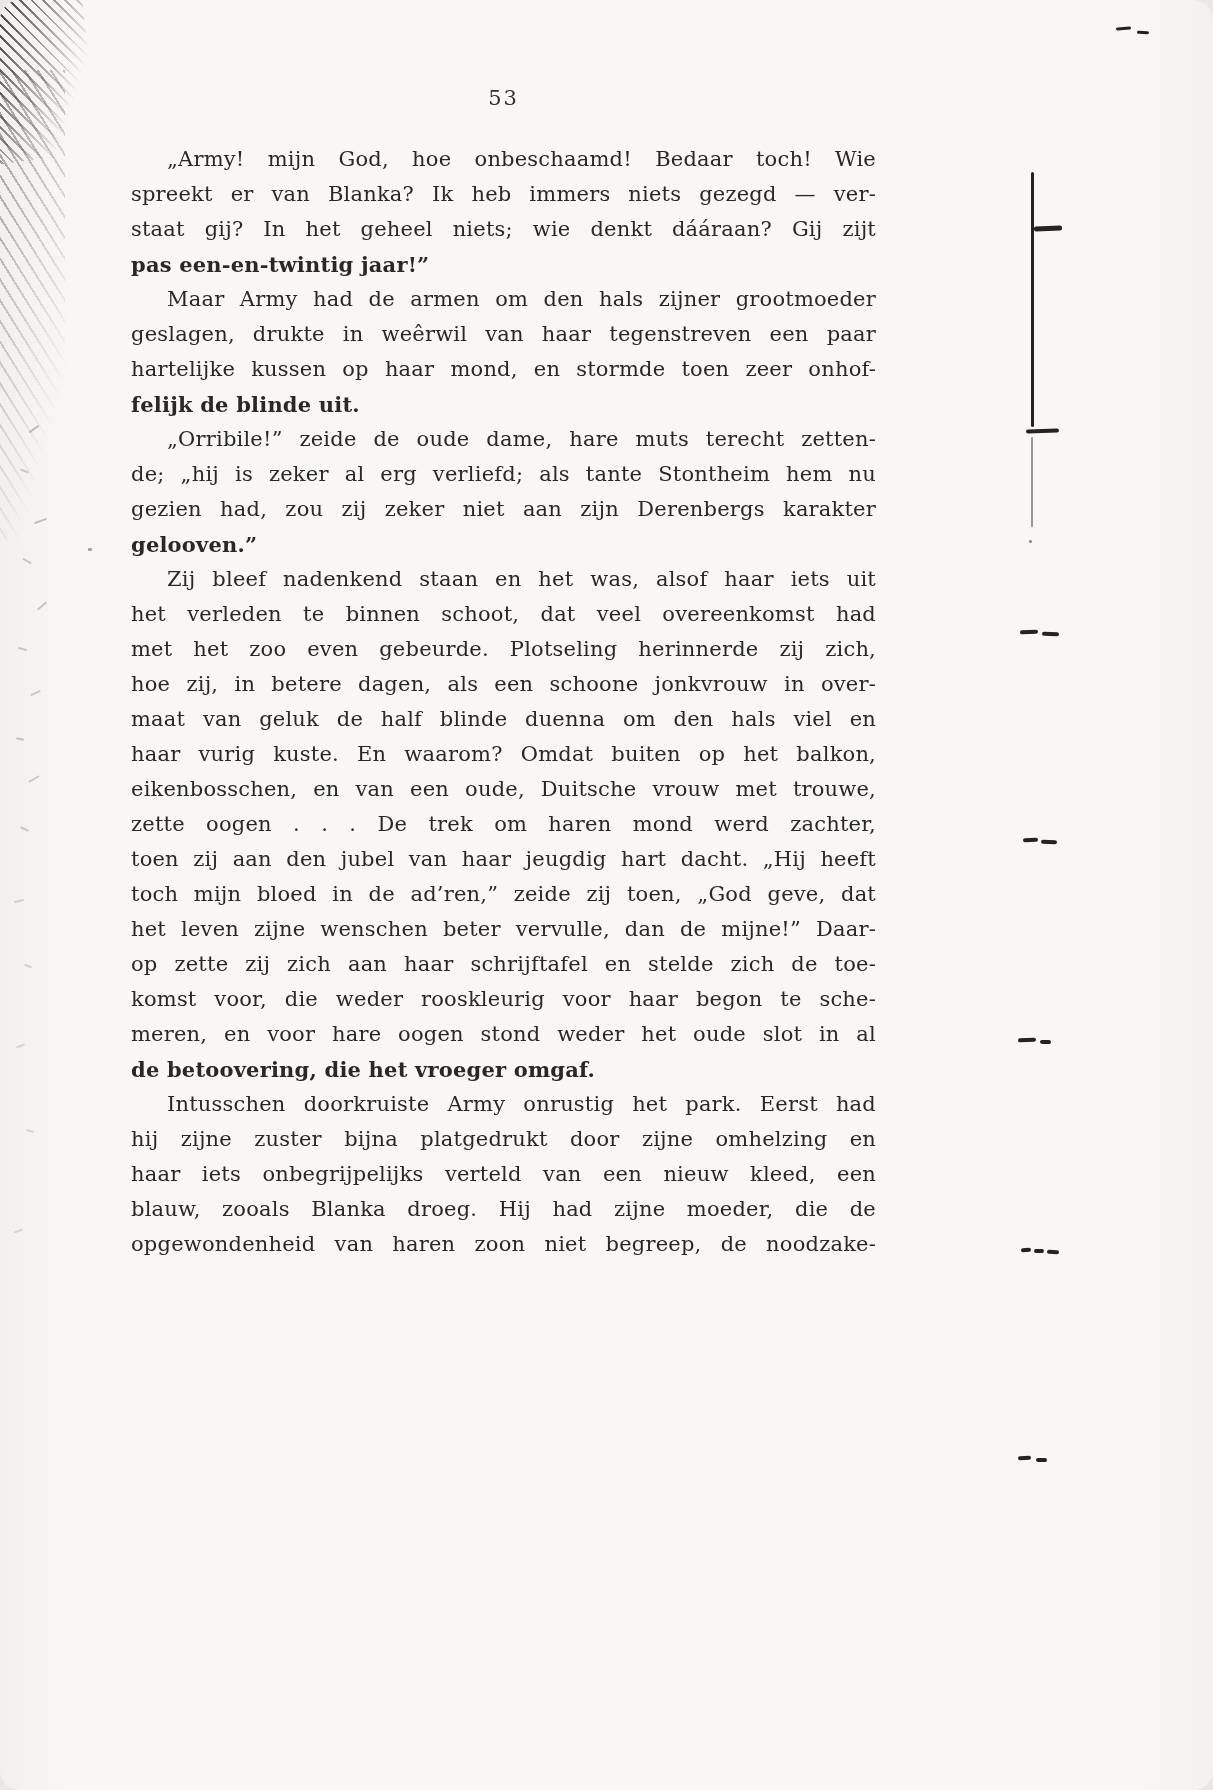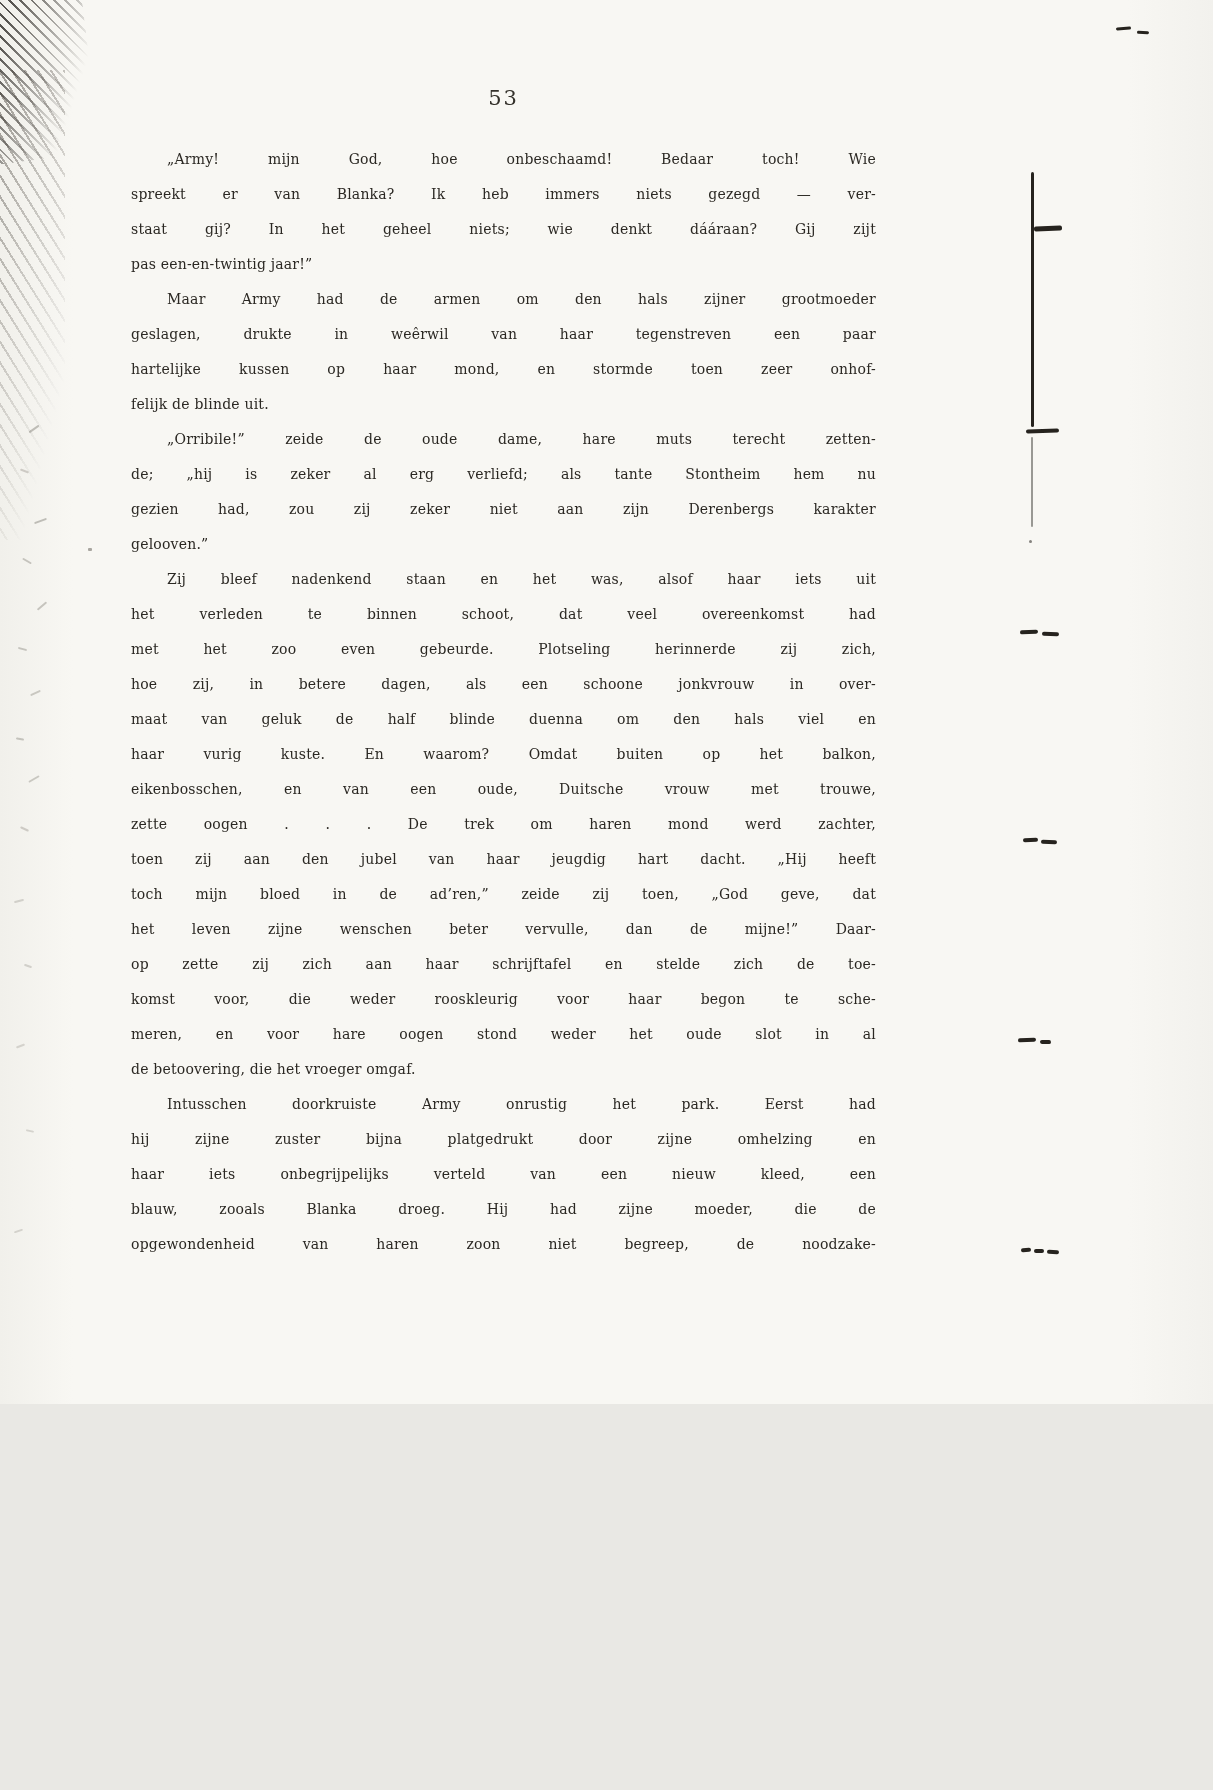--- a/index.html
+++ b/index.html
@@ -3,24 +3,25 @@
 <meta charset="utf-8">
 <style>
   html,body { margin:0; padding:0; }
   body {
     width:1213px; height:1790px;
     background:#e9e8e4;
     font-family:"DejaVu Serif", serif;
   }
   .page {
     position:relative;
-    width:1213px; height:1404px;
+    width:1213px; height:1790px;
     background:linear-gradient(90deg,#f1f0eb 0%,#f8f7f3 6%,#f8f7f3 93%,#f2f1ed 100%);
     color:#2b2823;
     overflow:hidden;
+    border-radius:20px;
   }
 
   
   .edge-corner {
     position:absolute; top:-25px; left:-30px; width:120px; height:185px;
     background:repeating-linear-gradient(52deg, rgba(45,42,38,0.8) 0px, rgba(45,42,38,0.8) 2px, transparent 2px, transparent 8px);
     transform:rotate(-7deg);
     -webkit-mask-image:linear-gradient(115deg,#000 30%,transparent 78%);
             mask-image:linear-gradient(115deg,#000 30%,transparent 78%);
   }
@@ -42,30 +43,30 @@
   }
 
   
   .page-number {
     position:absolute; top:86px; left:131px; width:745px;
     text-align:center; font-size:21px; letter-spacing:2px;
     color:#33302a;
   }
   .text-block {
     position:absolute; top:142px; left:131px; width:745px;
-    font-size:14px; line-height:35px; letter-spacing:.2px;
+    font-size:21px; line-height:35px; letter-spacing:.2px;
     color:#2b2823;
   }
   .line {
     text-align:justify;
     text-align-last:justify;
     height:35px;
   }
   .line.indent { text-indent:36px; }
-  .line.last { text-align-last:left; }
+  .line.last { text-align-last:left;font-weight:bold; }
 </style>
 </head>
 <body>
 
 <div class="page">
 
   <div class="edge-corner"></div>
   <div class="edge-strip"></div>
   <div class="speck" style="left:28px;top:428px;width:12px;transform:rotate(-35deg);"></div>
   <div class="speck" style="left:20px;top:470px;width:9px;transform:rotate(20deg);opacity:.25;"></div>

